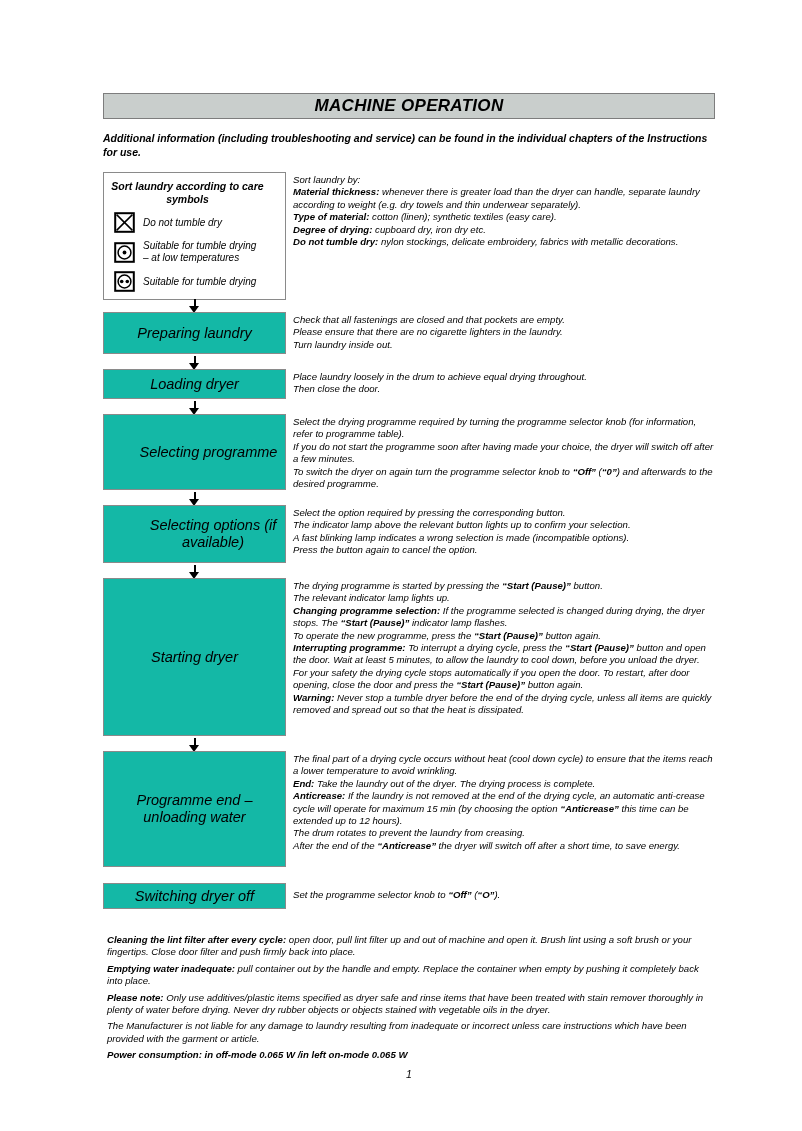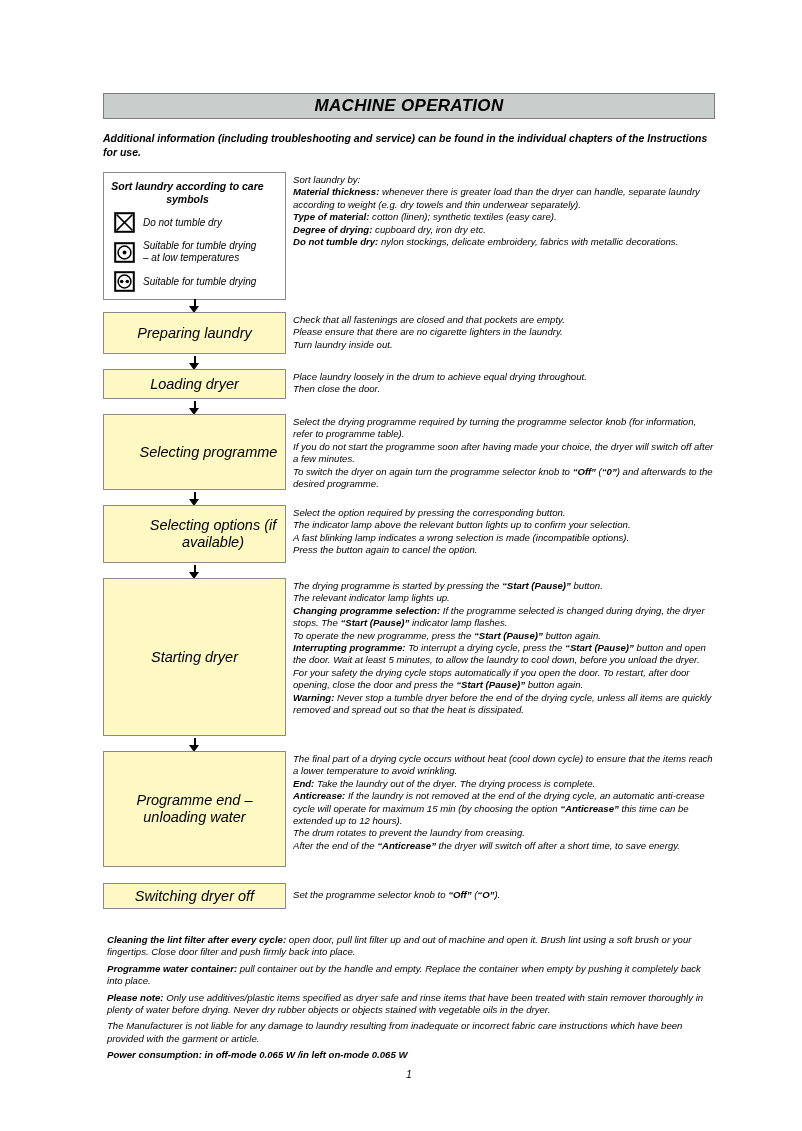--- a/index.html
+++ b/index.html
@@ -65,21 +65,21 @@
   .flow-box {
     border: 1px solid #8a8a8a;
     box-sizing: border-box;
     width: 183px;
     display: flex;
     align-items: center;
     justify-content: center;
     text-align: center;
     font-size: 14.5px;
     line-height: 17px;
-    background: #fef9c3;
+    background: #14b8a6;
   }
   .flow-right {
     margin-left: 190px;
     font-size: 9.6px;
     line-height: 12.4px;
     padding-top: 2px;
   }
   .arrow {
     width: 183px;
     height: 13px;
@@ -291,22 +291,22 @@
       <div class="flow-left">
         <div class="flow-box" style="height:26px;">Switching dryer off</div>
       </div>
       <div class="flow-right" style="min-height:26px;padding-top:6px;">Set the programme selector knob to <b>“Off”</b> (<b>“O”</b>).</div>
     </div>
 
     <div style="height:19px;"></div>
 
     <div class="notes">
       <p><b>Cleaning the lint filter after every cycle:</b> open door, pull lint filter up and out of machine and open it. Brush lint using a soft brush or your fingertips. Close door filter and push firmly back into place.</p>
-      <p><b>Programme water container:</b> pull container out by the handle and empty. Replace the container when empty by pushing it completely back into place.</p>
+      <p><b>Emptying water inadequate:</b> pull container out by the handle and empty. Replace the container when empty by pushing it completely back into place.</p>
       <p><b>Please note:</b> Only use additives/plastic items specified as dryer safe and rinse items that have been treated with stain remover thoroughly in plenty of water before drying. Never dry rubber objects or objects stained with vegetable oils in the dryer.</p>
-      <p>The Manufacturer is not liable for any damage to laundry resulting from inadequate or incorrect fabric care instructions which have been provided with the garment or article.</p>
+      <p>The Manufacturer is not liable for any damage to laundry resulting from inadequate or incorrect unless care instructions which have been provided with the garment or article.</p>
       <p><b>Power consumption: in off-mode 0.065 W /in left on-mode 0.065 W</b></p>
     </div>
 
   </div>
 
   <div class="page-number">1</div>
 </div>
 
 </body></html>

